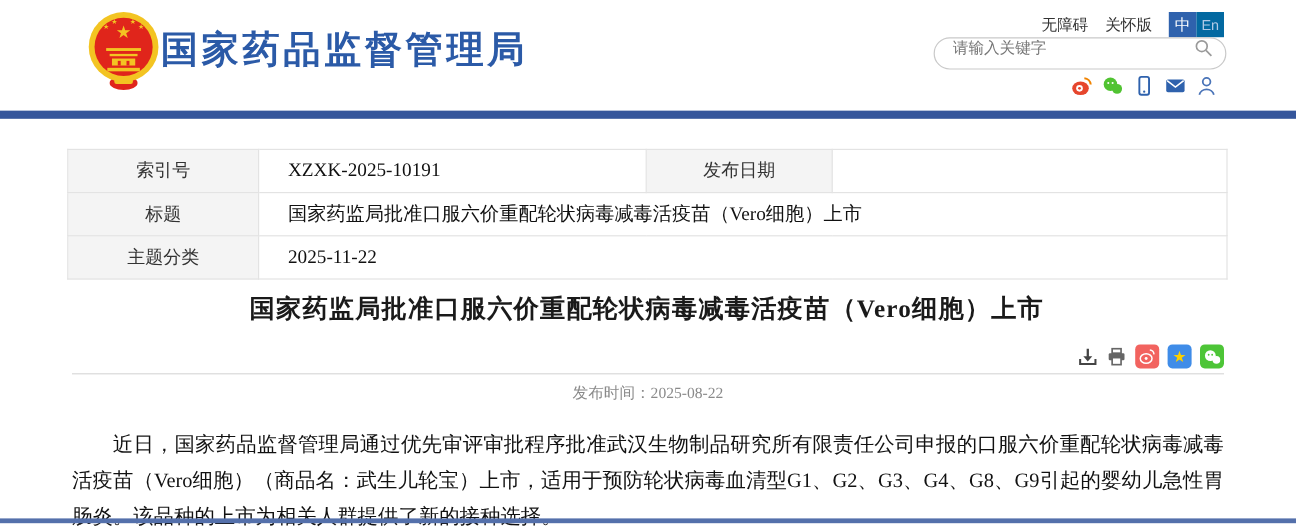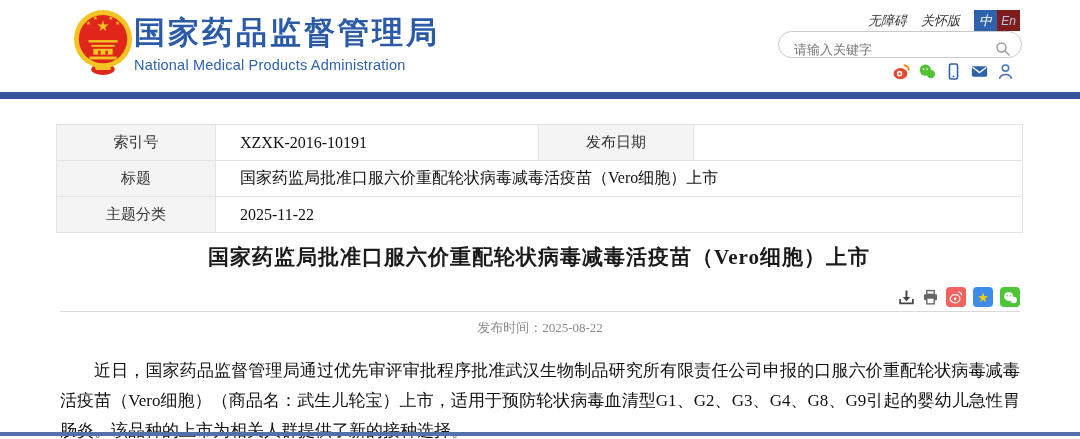--- a/index.html
+++ b/index.html
@@ -9,31 +9,31 @@
   
   .header { position:relative; width:1080px; height:92px; background:#fff; }
   .logo-wrap { position:absolute; left:72px; top:8px; display:flex; align-items:center; cursor:pointer; }
   .emblem { width:62px; height:68px; }
   .site-names { }
   .site-name-cn { color:#2b5aa7; font-size:31px; font-weight:bold; letter-spacing:3px;
                   font-family:"Liberation Sans", sans-serif; }
   .site-name-en { color:#2f62ad; font-size:14.5px; margin-top:3px; letter-spacing:.2px; }
 
   .top-links { position:absolute; top:10px; right:60px; display:flex; align-items:center; gap:14px;
-               font-size:13px; color:#333;font-style:italic; }
+               font-size:13px; color:#333; }
   .top-links span.link { cursor:pointer; }
   .lang-toggle { display:flex; }
   .lang-cn { width:23px; height:21px; background:#2f62ad; color:#fff; font-size:13px;
              display:flex; align-items:center; justify-content:center; cursor:pointer; }
-  .lang-en { width:23px; height:21px; background:#7f1d1d; color:#b0c9e6; font-size:12px;
+  .lang-en { width:23px; height:21px; background:#0369a1; color:#b0c9e6; font-size:12px;
              display:flex; align-items:center; justify-content:center; cursor:pointer; }
 
   .search-pill { position:absolute; top:31px; right:58px; width:244px; height:27px;
                  border:1px solid #c9c9c9; border-radius:14px; background:#fff;
-                 display:flex; align-items:flex-end; padding:0 10px 0 15px; }
+                 display:flex; align-items:flex-start; padding:0 10px 0 15px; }
   .search-pill input { flex:1; border:none; outline:none; font-size:13px; color:#555; background:transparent; }
   .search-pill input::placeholder { color:#777; }
   .search-icon { width:16px; height:16px; cursor:pointer; }
 
   .social-row { position:absolute; top:63px; right:66px; display:flex; gap:9px; align-items:center; }
   .social-row svg { width:17px; height:17px; cursor:pointer; }
 
   .nav-bar { width:1080px; height:7px; background:#35569b; }
 
   
@@ -79,21 +79,20 @@
       <text x="47" y="17" font-size="6" fill="#f3c422" text-anchor="middle">★</text>
       <rect x="17" y="33" width="30" height="2.5" fill="#f3c422"></rect>
       <rect x="20" y="38" width="24" height="2" fill="#f3c422"></rect>
       <rect x="22" y="42" width="20" height="6" fill="#f3c422"></rect>
       <rect x="27" y="44" width="2.5" height="4" fill="#e0251b"></rect>
       <rect x="34.5" y="44" width="2.5" height="4" fill="#e0251b"></rect>
       <rect x="18" y="50" width="28" height="3" fill="#f3c422"></rect>
     </svg>
     <div class="site-names">
       <div class="site-name-cn">国家药品监督管理局</div>
-      <div class="site-name-en">National Medical Products Administration</div>
     </div>
   </div>
 
   <div class="top-links">
     <span class="link">无障碍</span>
     <span class="link">关怀版</span>
     <span class="lang-toggle">
       <span class="lang-cn">中</span>
       <span class="lang-en">En</span>
     </span>
@@ -140,21 +139,21 @@
 <table class="info-table">
   <colgroup>
       <col style="width:159px">
       <col style="width:323px">
       <col style="width:155px">
       <col style="width:329px">
     </colgroup>
   <tbody>
       <tr>
     <td class="lbl">索引号</td>
-    <td>XZXK-2016-10191</td>
+    <td>XZXK-2025-10191</td>
     <td class="lbl">发布日期</td>
     <td></td>
   </tr>
   <tr>
     <td class="lbl">标题</td>
     <td colspan="3">国家药监局批准口服六价重配轮状病毒减毒活疫苗（Vero细胞）上市</td>
   </tr>
   <tr>
     <td class="lbl">主题分类</td>
     <td colspan="3">2025-11-22</td>

